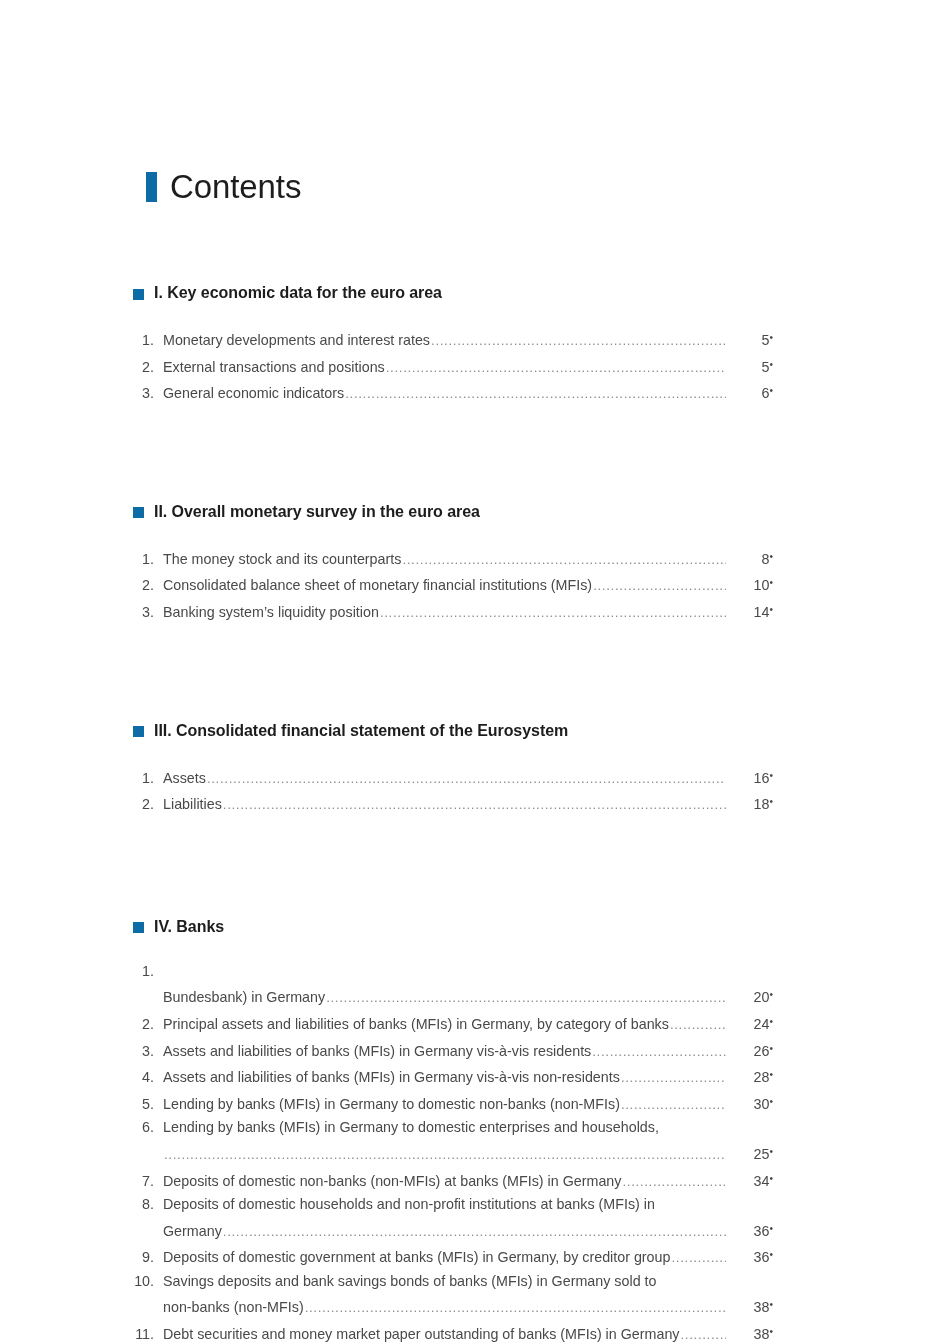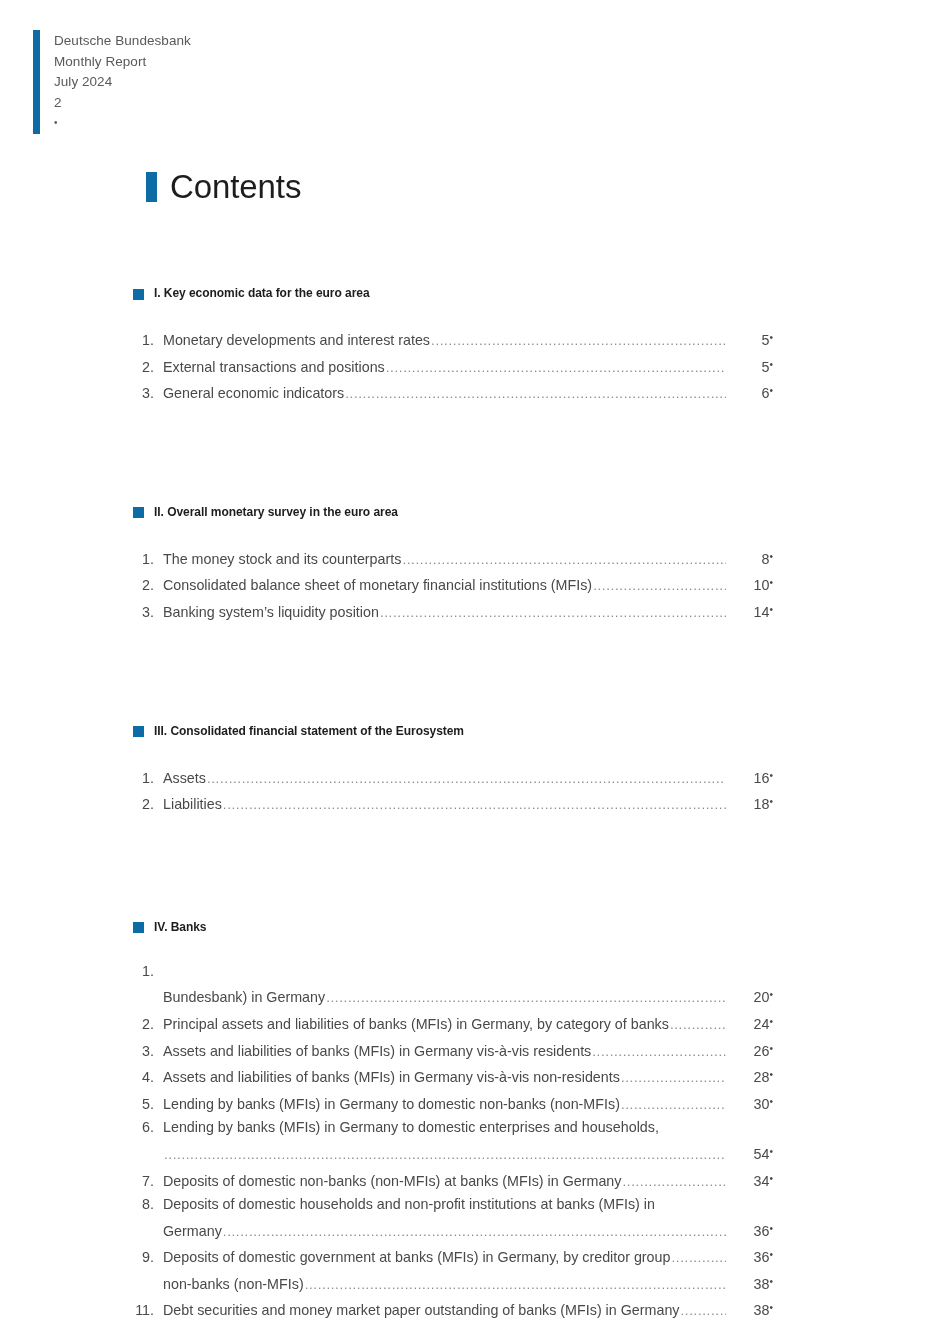--- a/index.html
+++ b/index.html
@@ -94,21 +94,21 @@
   .section-heading .sq {
     width: 11px;
     height: 11px;
     background: #0d6ca6;
     margin-right: 10px;
     flex: 0 0 11px;
     position: relative;
     top: 1px;
   }
   .section-heading .sh-text {
-    font-size: 12px;
+    font-size: 16px;
     line-height: 20px;
     color: #1d1d1d;
     font-weight: 700;
     letter-spacing: -0.05px;
   }
 
   .entries {
     margin-top: 23px;
   }
   .entry {
@@ -175,29 +175,20 @@
     visibility: hidden;
   }
   .spacer-l { height: 96px; }
   .spacer-iv { height: 100px; }
 </style>
 </head>
 <body>
 
 <div class="page-header">
   <div class="header-rule"></div>
-  <div class="header-lines">
-    <span>Deutsche Bundesbank</span>
-    <span>Monthly Report</span>
-    <span>July 2024</span>
-    <span class="pagenum">
-        <span>2</span>
-        <span class="star">•</span>
-      </span>
-  </div>
 </div>
 
 <div class="contents-title">
   <div class="marker"></div>
   <div class="title-text">Contents</div>
 </div>
 
 <div class="toc">
     <div class="section">
       <div class="section-heading">
@@ -340,21 +331,21 @@
           </span>
         </div>
         <div class="entry wrapped">
           <div class="line1">
             <span class="num">6.</span>
             <span class="label">Lending by banks (MFIs) in Germany to domestic enterprises and households,</span>
           </div>
           <div class="line2">
             <span class="num">6.</span>
             <span class="leader">....................................................................................................................................................................................................................................................................</span>
-            <span class="page"><span>54</span><span class="star">•</span></span>
+            <span class="page"><span>25</span><span class="star">•</span></span>
           </div>
         </div>
         <div class="entry">
           <span class="num">7.</span>
           <span class="body">
             <span class="label">Deposits of domestic non-banks (non-MFIs) at banks (MFIs) in Germany </span>
             <span class="leader">....................................................................................................................................................................................................................................................................</span>
             <span class="page"><span>34</span><span class="star">•</span></span>
           </span>
         </div>
@@ -372,20 +363,24 @@
         </div>
         <div class="entry">
           <span class="num">9.</span>
           <span class="body">
             <span class="label">Deposits of domestic government at banks (MFIs) in Germany, by creditor group</span>
             <span class="leader">....................................................................................................................................................................................................................................................................</span>
             <span class="page"><span>36</span><span class="star">•</span></span>
           </span>
         </div>
         <div class="entry wrapped">
+          <div class="line1">
+            <span class="num">10.</span>
+            <span class="label">Savings deposits and bank savings bonds of banks (MFIs) in Germany sold to</span>
+          </div>
           <div class="line2">
             <span class="num">10.</span>
             <span class="label">non-banks (non-MFIs)</span>
             <span class="leader">....................................................................................................................................................................................................................................................................</span>
             <span class="page"><span>38</span><span class="star">•</span></span>
           </div>
         </div>
         <div class="entry">
           <span class="num">11.</span>
           <span class="body">

